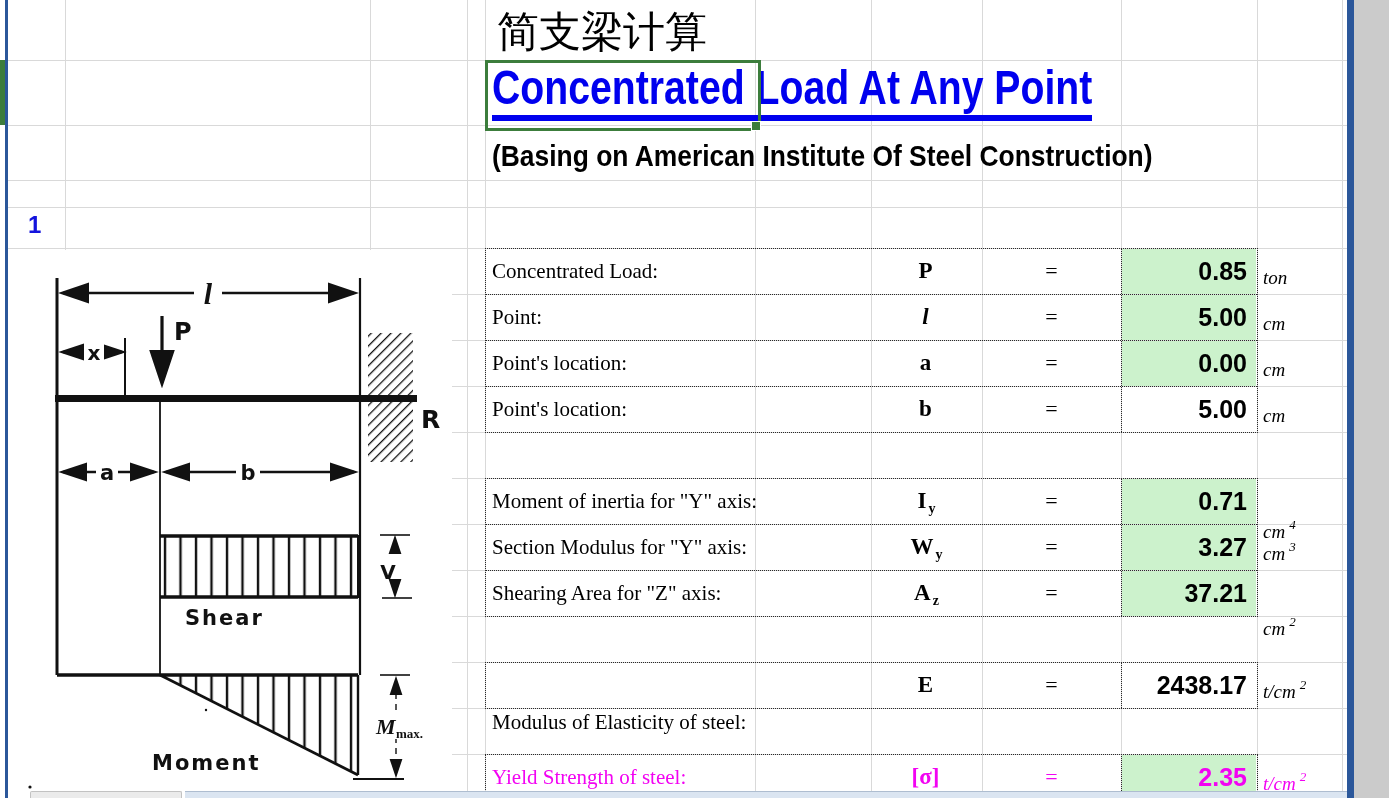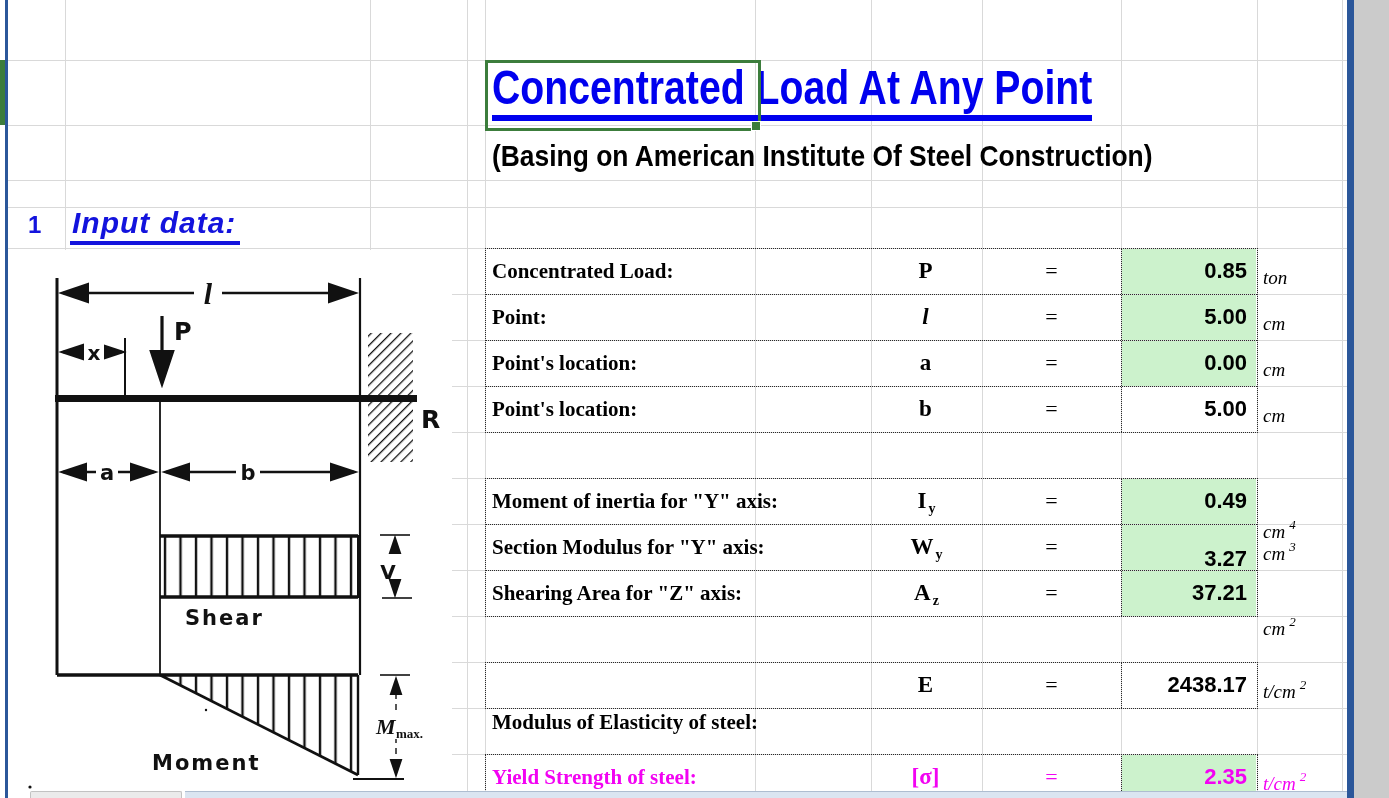--- a/index.html
+++ b/index.html
@@ -37,28 +37,28 @@
   #fill-handle{left:751px;top:121px;width:8px;height:8px;background:var(--select-green);
                border:1px solid #fff;}
 
   
   .block{border:1px dotted #2a2a2a;left:485px;width:771px;background:transparent;}
   .sep{left:485px;width:772px;height:1px;border-top:1px dotted #2a2a2a;}
   .vdiv{width:1px;border-left:1px dotted #2a2a2a;left:1121px;}
   .greencell{left:1122px;width:134px;height:45px;background:var(--cell-green);}
 
   .rowtext{height:46px;line-height:46px;white-space:nowrap;}
-  .lab{left:492px;font-family:"Liberation Serif",serif;font-weight:bold;font-size:21px;color:#000;}
+  .lab{left:492px;font-family:"Liberation Serif",serif;font-weight:normal;font-size:21px;color:#000;}
   .sym{left:871px;width:111px;text-align:center;font-family:"Liberation Serif",serif;
        font-weight:bold;font-size:23px;color:#000;}
   .sym .sub{font-size:14px;vertical-align:-5px;margin-left:2px;}
   .eqc{left:982px;width:139px;text-align:center;font-family:"Liberation Serif",serif;
        font-size:22px;color:#000;}
   .val{left:1121px;width:126px;text-align:right;padding-right:10px;font-weight:bold;
-       font-size:22px;color:#000;}
+       font-size:25px;color:#000;}
   .unit{left:1263px;font-family:"Liberation Serif",serif;font-style:italic;font-size:19px;color:#000;}
   .unit .sup{font-size:13px;vertical-align:9px;margin-left:4px;font-style:italic;}
   .magenta{color:var(--accent-magenta) !important;}
   .italic{font-style:italic;}
 
   
   #diagram{left:8px;top:250px;}
 
   
   #bottom-piece{left:30px;top:791px;width:150px;height:7px;background:#ebebeb;
@@ -215,48 +215,48 @@
       <div class="abs rowtext val" style="top: 340px;">0.00</div>
       <div class="abs rowtext unit" style="top: 340px;"><span>cm</span><span class="sup"></span></div>
       <div class="abs rowtext lab" style="top: 386px;">Point's location:</div>
       <div class="abs rowtext sym" style="top: 386px;"><span>b</span><span class="sub"></span></div>
       <div class="abs rowtext eqc" style="top: 386px;">=</div>
       <div class="abs rowtext val" style="top: 386px;">5.00</div>
       <div class="abs rowtext unit" style="top: 386px;"><span>cm</span><span class="sup"></span></div>
       <div class="abs rowtext lab" style="top: 478px;">Moment of inertia for "Y" axis:</div>
       <div class="abs rowtext sym" style="top: 478px;"><span>I</span><span class="sub">y</span></div>
       <div class="abs rowtext eqc" style="top: 478px;">=</div>
-      <div class="abs rowtext val" style="top: 478px;">0.49</div>
+      <div class="abs rowtext val" style="top: 478px;">0.71</div>
       <div class="abs rowtext unit" style="top: 502px;"><span>cm</span><span class="sup">4</span></div>
       <div class="abs rowtext lab" style="top: 524px;">Section Modulus for "Y" axis:</div>
       <div class="abs rowtext sym" style="top: 524px;"><span>W</span><span class="sub">y</span></div>
       <div class="abs rowtext eqc" style="top: 524px;">=</div>
-      <div class="abs rowtext val" style="top: 524px; margin-top: 12px;">3.27</div>
+      <div class="abs rowtext val" style="top: 524px;">3.27</div>
       <div class="abs rowtext unit" style="top: 524px;"><span>cm</span><span class="sup">3</span></div>
       <div class="abs rowtext lab" style="top: 570px;">Shearing Area for "Z" axis:</div>
       <div class="abs rowtext sym" style="top: 570px;"><span>A</span><span class="sub">z</span></div>
       <div class="abs rowtext eqc" style="top: 570px;">=</div>
       <div class="abs rowtext val" style="top: 570px;">37.21</div>
       <div class="abs rowtext unit" style="top: 599px;"><span>cm</span><span class="sup">2</span></div>
       <div class="abs rowtext lab" style="top: 699px;">Modulus of Elasticity of steel:</div>
       <div class="abs rowtext sym" style="top: 662px;"><span>E</span><span class="sub"></span></div>
       <div class="abs rowtext eqc" style="top: 662px;">=</div>
       <div class="abs rowtext val" style="top: 662px;">2438.17</div>
       <div class="abs rowtext unit" style="top: 662px;"><span>t/cm</span><span class="sup">2</span></div>
       <div class="abs rowtext lab magenta" style="top: 754px;">Yield Strength of steel:</div>
       <div class="abs rowtext sym magenta" style="top: 754px;"><span>[σ]</span><span class="sub"></span></div>
       <div class="abs rowtext eqc magenta" style="top: 754px;">=</div>
       <div class="abs rowtext val magenta" style="top: 754px;">2.35</div>
       <div class="abs rowtext unit magenta" style="top: 754px;"><span>t/cm</span><span class="sup">2</span></div>
     </div>
 
+  <div id="chinese-title" class="abs">简支梁计算</div>
   <div id="main-title" class="abs">Concentrated Load At Any Point</div>
   <div id="subtitle" class="abs">(Basing on American Institute Of Steel Construction)</div>
   <div id="section-number" class="abs">1</div>
-  <div id="section-label" class="abs">Input data:</div>
 
   <div id="selection" class="abs"></div>
   <div id="fill-handle" class="abs"></div>
   <div id="row-accent" class="abs"></div>
 
   <div id="left-border" class="abs"></div>
   <div id="right-border" class="abs"></div>
   <div id="right-panel" class="abs"></div>
   <div id="bottom-piece" class="abs"></div>
   <div id="bottom-strip" class="abs"></div>

